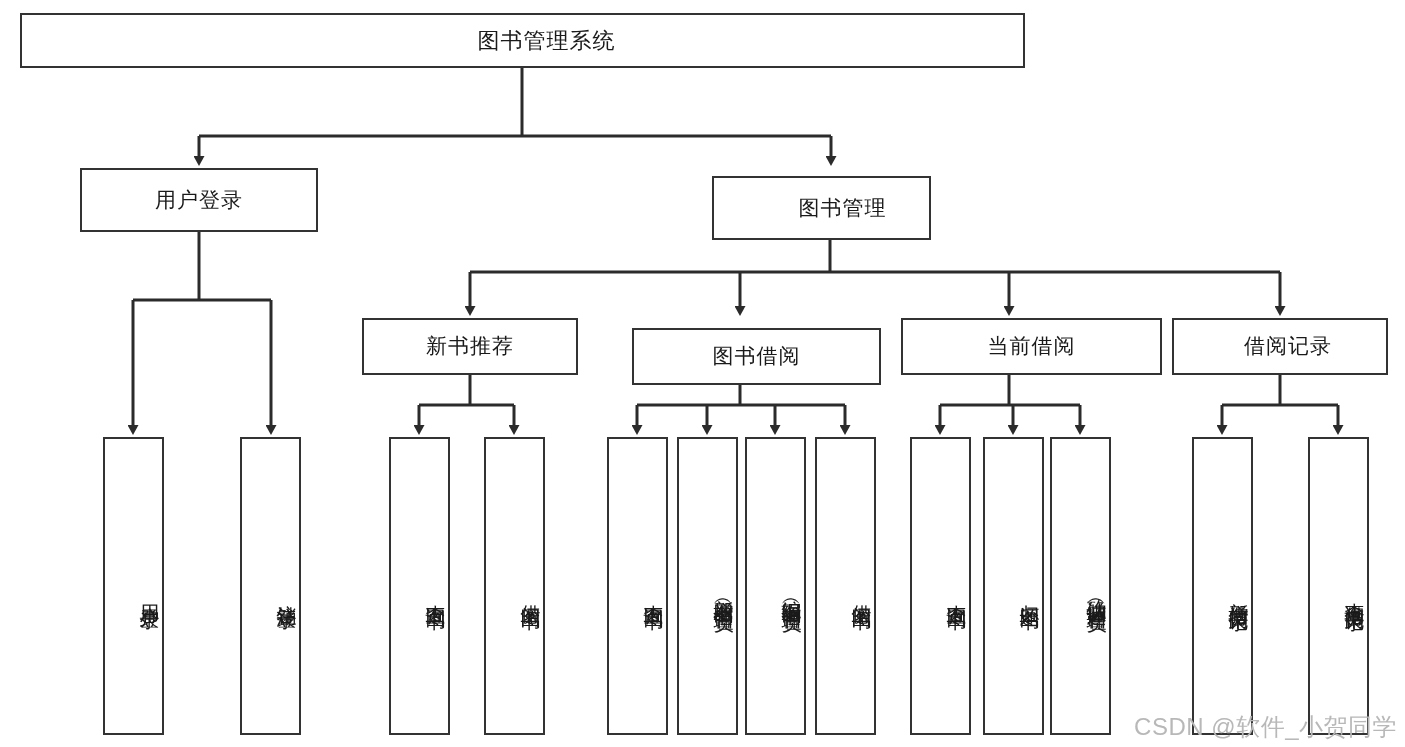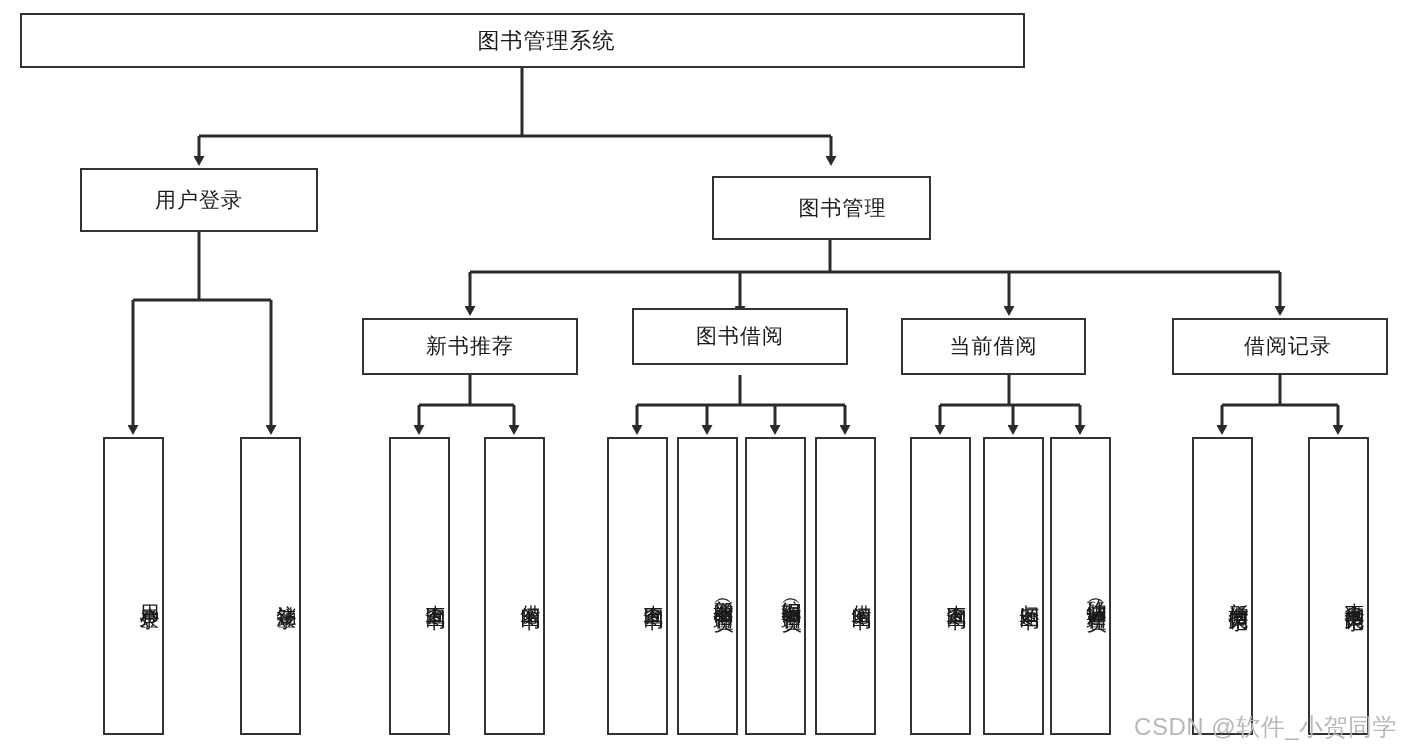--- a/index.html
+++ b/index.html
@@ -131,24 +131,24 @@
   <div class="node h" id="n-l1-0" style="left: 80px; top: 168px; width: 238px; height: 64px;">
     <span class="label">用户登录</span>
   </div>
   <div class="node h" id="n-l1-1" style="left: 712px; top: 176px; width: 219px; height: 64px; padding-left: 42px;">
     <span class="label">图书管理</span>
   </div>
 
   <div class="node h" id="n-l2-0" style="left: 362px; top: 318px; width: 216px; height: 57px;">
     <span class="label">新书推荐</span>
   </div>
-  <div class="node h" id="n-l2-1" style="left: 632px; top: 308px; width: 216px; height: 57px;">
+  <div class="node h" id="n-l2-1" style="left: 632px; top: 328px; width: 249px; height: 57px;">
     <span class="label">图书借阅</span>
   </div>
-  <div class="node h" id="n-l2-2" style="left: 901px; top: 318px; width: 185px; height: 57px; font-family: Liberation Serif, serif;">
+  <div class="node h" id="n-l2-2" style="left: 901px; top: 318px; width: 261px; height: 57px; font-family: Liberation Serif, serif;">
     <span class="label">当前借阅</span>
   </div>
   <div class="node h" id="n-l2-3" style="left: 1172px; top: 318px; width: 216px; height: 57px; padding-left: 16px;">
     <span class="label">借阅记录</span>
   </div>
 
   <div class="node v" id="n-lf-0" style="left: 103px; top: 437px; width: 61px; height: 298px;">
     <span class="label">用户登录</span>
   </div>
   <div class="node v" id="n-lf-1" style="left: 240px; top: 437px; width: 61px; height: 298px;">

